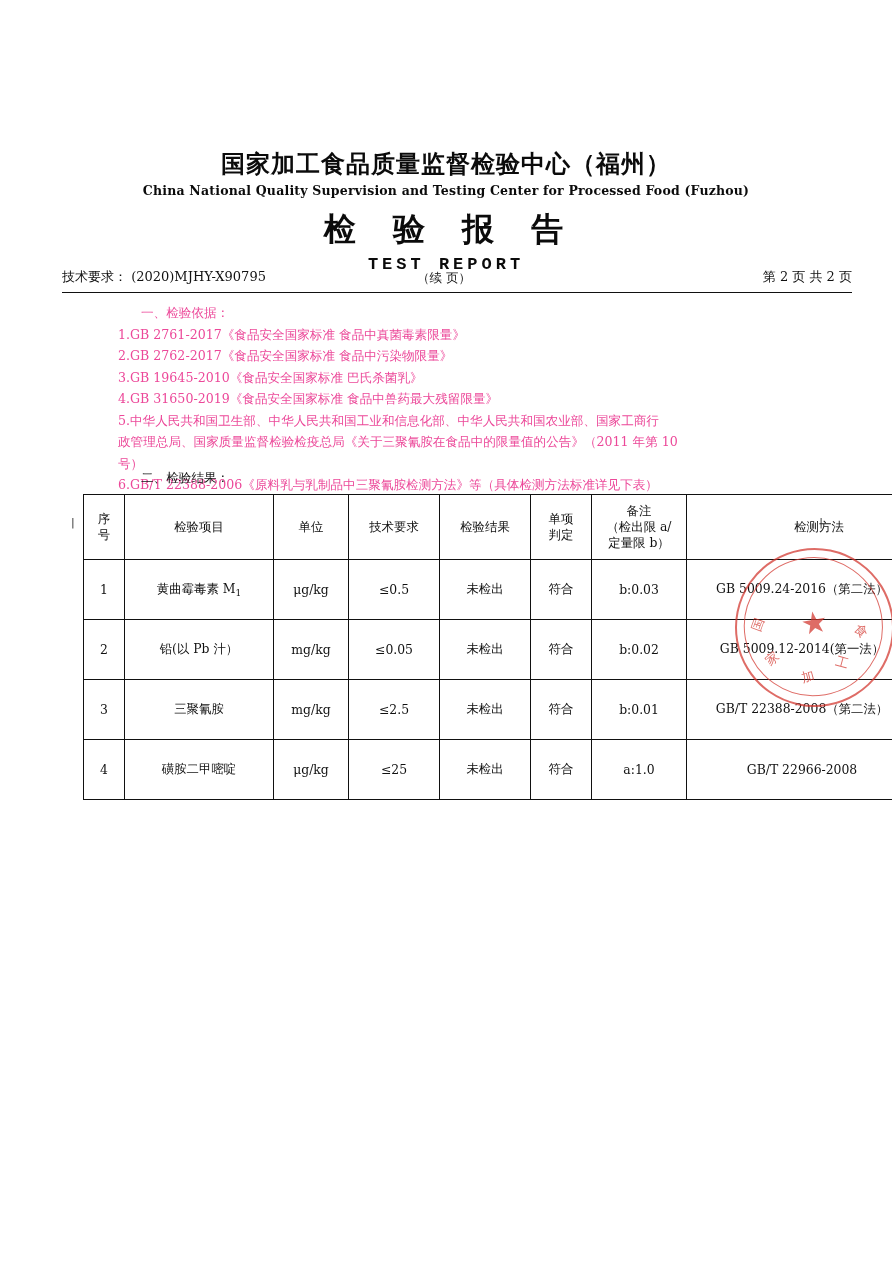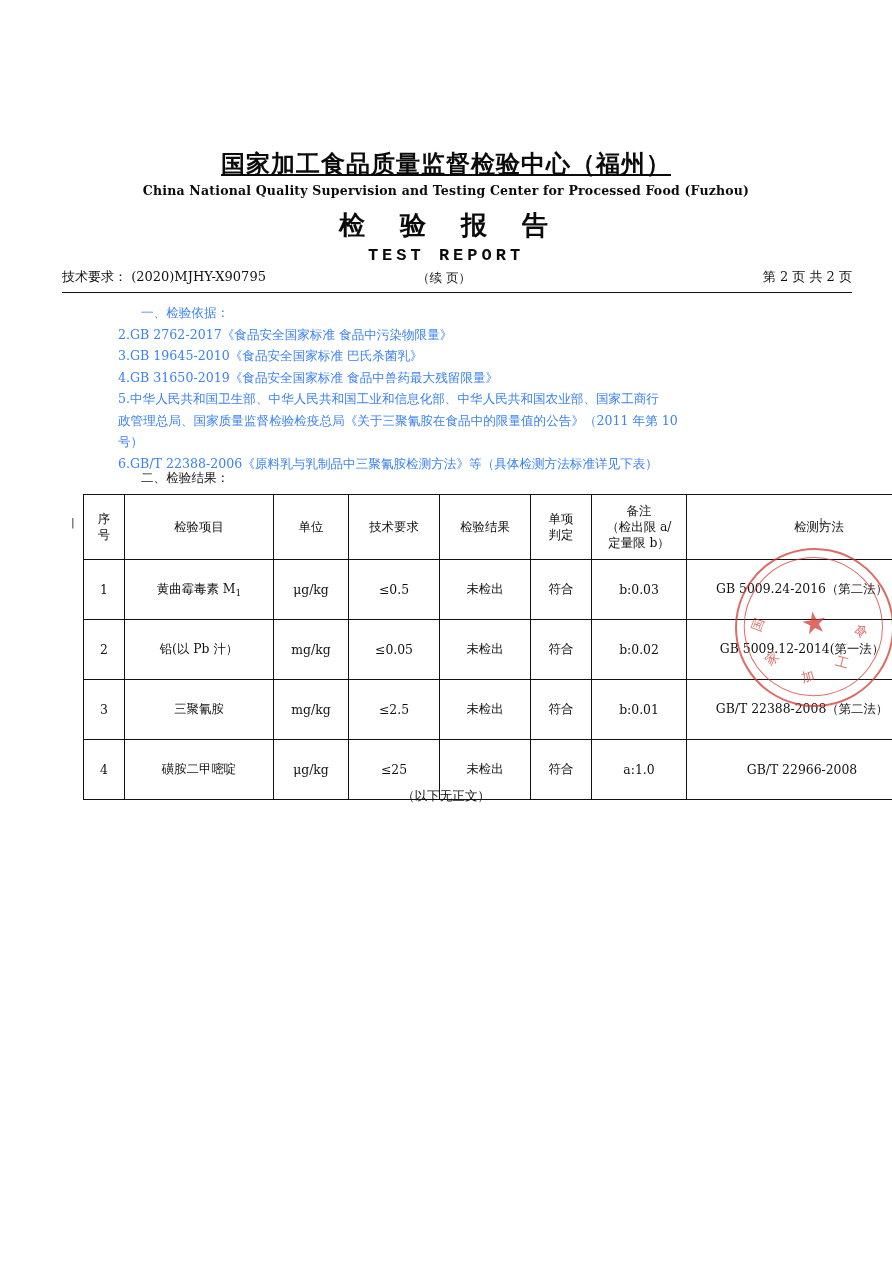--- a/index.html
+++ b/index.html
@@ -29,35 +29,34 @@
     top: 148px;
     width: 892px;
     text-align: center;
   }
   .org-cn {
     font-family: "DejaVu Serif", "Liberation Serif", serif;
     font-weight: bold;
     font-size: 24px;
     letter-spacing: 1px;
     color: #0b0b0b;
-    text-decoration: underline;
   }
   .org-en {
     font-family: "DejaVu Serif", "Liberation Serif", serif;
     font-weight: bold;
     font-size: 12.5px;
     letter-spacing: 0.2px;
     margin-top: 3px;
     color: #0b0b0b;
     text-align: center;
   }
   .report-title-cn {
     font-family: "DejaVu Serif", "Liberation Serif", serif;
     font-weight: bold;
-    font-size: 26px;
+    font-size: 32px;
     letter-spacing: 13px;
     margin-top: 10px;
     color: #0b0b0b;
     margin-left: 8px;
   }
   .report-title-en {
     font-family: Liberation Mono, monospace;
     font-weight: bold;
     font-size: 17px;
     letter-spacing: 4px;
@@ -104,21 +103,21 @@
 
   
   .basis {
     position: absolute;
     left: 118px;
     top: 302px;
     width: 700px;
     font-family: "DejaVu Serif", "Liberation Serif", serif;
     font-size: 12.6px;
     line-height: 21.5px;
-    color: #3b82f6;
+    color: #ec4899;
   }
   .basis .sec-title {
     margin-left: 23px;
   }
   .basis .item {
     white-space: normal;
   }
   .basis .indent {
   }
   .results-title {
@@ -255,20 +254,21 @@
       <span>技术要求：</span>
       <span>(2020)MJHY-X90795</span>
     </div>
     <div class="meta-cont">（续 页）</div>
     <div class="meta-page">第 2 页  共 2 页</div>
   </div>
   <div class="meta-rule"></div>
 
   <div class="basis">
     <div class="sec-title">一、检验依据：</div>
+    <div class="item">1.GB 2761-2017《食品安全国家标准 食品中真菌毒素限量》</div>
     <div class="item">2.GB 2762-2017《食品安全国家标准 食品中污染物限量》</div>
     <div class="item">3.GB 19645-2010《食品安全国家标准 巴氏杀菌乳》</div>
     <div class="item">4.GB 31650-2019《食品安全国家标准 食品中兽药最大残留限量》</div>
     <div class="item">5.中华人民共和国卫生部、中华人民共和国工业和信息化部、中华人民共和国农业部、国家工商行</div>
     <div class="item indent">政管理总局、国家质量监督检验检疫总局《关于三聚氰胺在食品中的限量值的公告》（2011 年第 10</div>
     <div class="item indent">号）</div>
     <div class="item indent">6.GB/T 22388-2006《原料乳与乳制品中三聚氰胺检测方法》等（具体检测方法标准详见下表）</div>
   </div>
 
   <div class="results-title">二、检验结果：</div>
@@ -348,15 +348,14 @@
     <div class="seal-text">
       <span class="st1">国</span>
       <span class="st2">家</span>
       <span class="st3">加</span>
       <span class="st4">工</span>
       <span class="st5">食</span>
       <div class="seal-star">★</div>
     </div>
   </div>
 
-  <div class="footnote">（以下无正文）</div>
 
 </div>
 
 </body></html>

